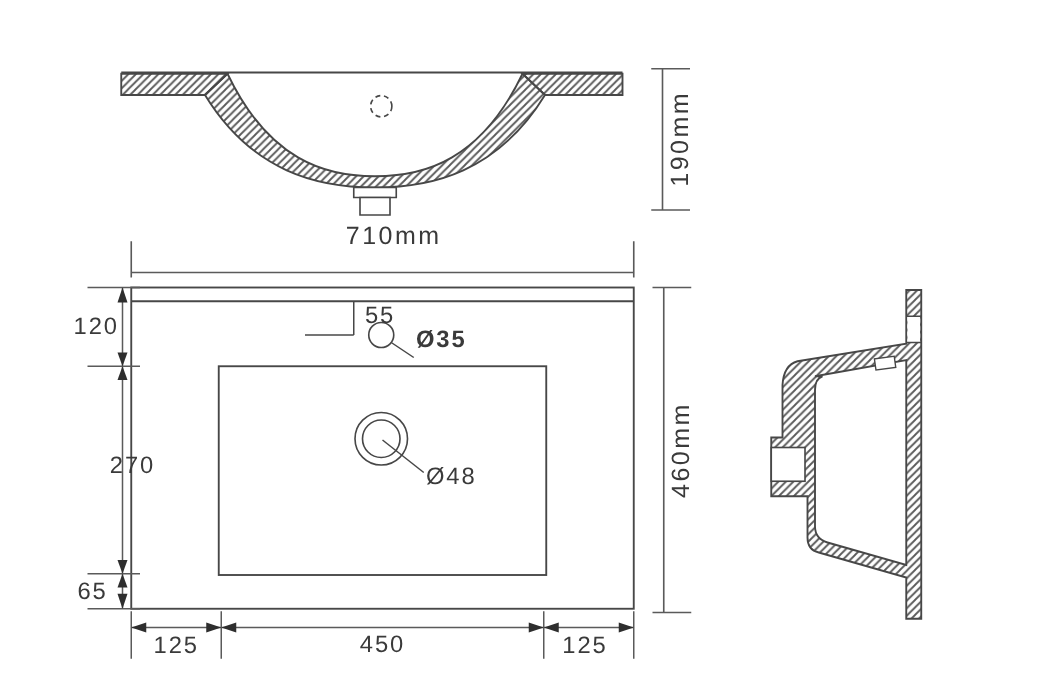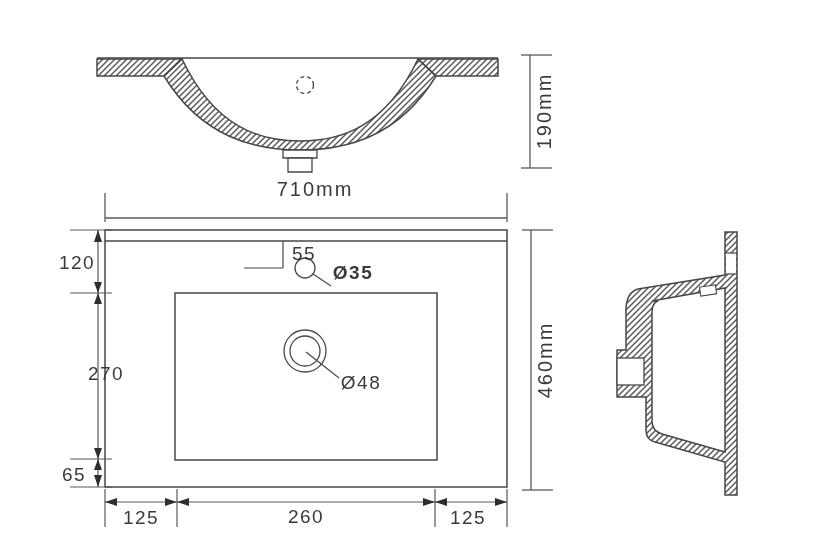--- a/index.html
+++ b/index.html
@@ -149,17 +149,17 @@
   <div class="lbl" style="left:361px;top:382px;">Ø48</div>
 
   <div class="lbl" style="left:77px;top:262px;">120</div>
 
   <div class="lbl" style="left:62px;top:373px;margin-left:44px;">270</div>
 
   <div class="lbl" style="left:74px;top:474px;">65</div>
 
   <div class="lbl" style="left:141px;top:517px;">125</div>
 
-  <div class="lbl" style="left:306px;top:516px;">260</div>
+  <div class="lbl" style="left:306px;top:516px;">450</div>
 
   <div class="lbl" style="left:468px;top:517px;">125</div>
 
 </div>
 
 </body></html>

